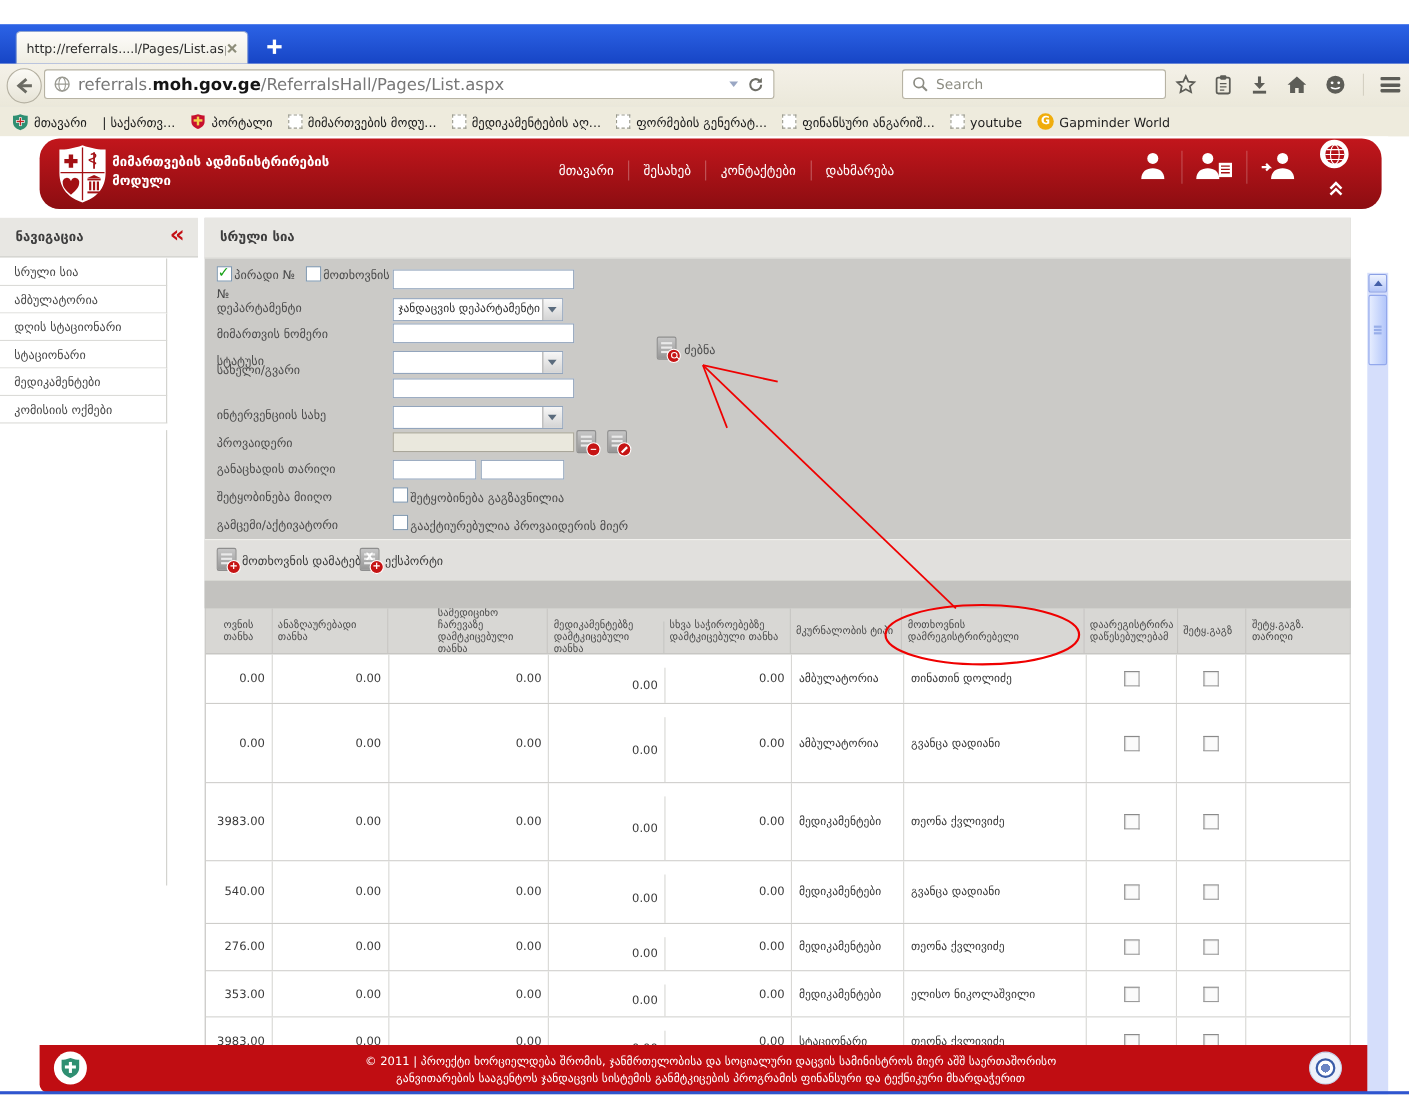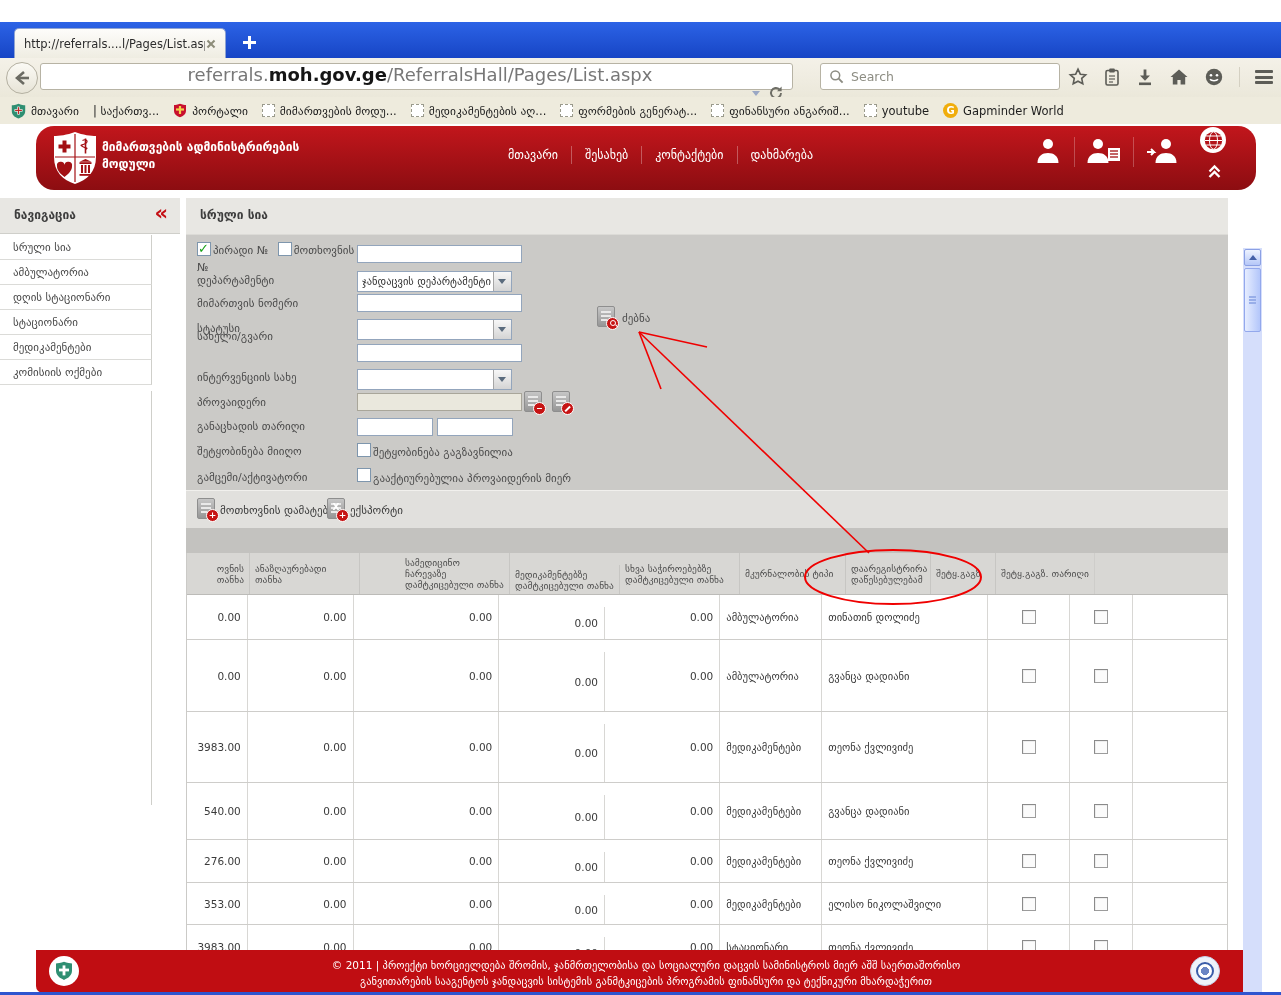--- a/index.html
+++ b/index.html
@@ -37,23 +37,23 @@
   .newtab{position:absolute;left:238px;top:10px;width:24px;height:22px;}
   .newtab::before{content:"";position:absolute;left:5px;top:9px;width:13px;height:3px;background:#fff;}
   .newtab::after{content:"";position:absolute;left:10px;top:4px;width:3px;height:13px;background:#fff;}
 
   .navbar{position:absolute;left:0;top:58px;width:100%;height:39px;
           background:linear-gradient(#f4f1e8,#ecead props,#ecead9);background:linear-gradient(#f4f1e8,#ebe8da);
           border-bottom:1px solid #d8d4c5;}
   .back-btn{position:absolute;left:6px;top:4px;width:30px;height:30px;border-radius:50%;
             background:linear-gradient(#fbfaf5,#e7e4d7);border:1px solid #b4b0a1;
             display:flex;align-items:center;justify-content:center;}
-  .urlbar{position:absolute;left:40px;top:5px;width:753px;height:27px;background:#fff;
+  .urlbar{position:absolute;left:40px;top:5px;width:664px;height:27px;background:#fff;
           border:1px solid #b7b3a4;border-radius:3px;display:flex;align-items:center;
-          padding:0 8px;box-sizing:border-box;font-size:18px;color:#777;flex-direction:column;}
+          padding:0 8px;box-sizing:border-box;font-size:15px;color:#777;}
   .url-text{margin-left:7px;white-space:nowrap;}
   .url-domain{color:#151515;font-weight:bold;}
   .url-right{margin-left:auto;display:flex;align-items:center;gap:8px;}
   .dd-tri{width:0;height:0;border-left:4px solid transparent;border-right:4px solid transparent;border-top:5px solid #9aa7c4;}
   .searchbar{position:absolute;left:820px;top:5px;width:240px;height:27px;background:#fff;
              border:1px solid #b7b3a4;border-radius:3px;display:flex;align-items:center;
              padding:0 8px;box-sizing:border-box;font-size:12.5px;color:#8d8d83;gap:7px;}
   .tool-icons{position:absolute;right:8px;top:5px;display:flex;align-items:center;gap:15px;height:28px;}
   .ham{width:18px;height:14px;display:flex;flex-direction:column;justify-content:space-between;}
   .ham div{height:3px;background:#5d5d57;border-radius:1px;}
@@ -133,21 +133,21 @@
   .actions{position:absolute;left:186px;top:366px;width:1042px;height:38px;background:#e1e0dd;
            border-top:1px solid #f1f0ed;box-sizing:border-box;}
   .action-label{position:absolute;font-size:11px;color:#3c3c3c;white-space:nowrap;}
   .mid-strip{position:absolute;left:186px;top:404px;width:1042px;height:25px;background:#c3c2bf;}
 
   
   .tbl{position:absolute;left:187px;top:429px;width:1041px;height:397px;overflow:hidden;}
   .thead{display:flex;height:42px;background:#d8d7d4;border-bottom:1px solid #bcbbb8;box-sizing:border-box;}
   .th{display:flex;align-items:center;padding:0 5px;box-sizing:border-box;
       font-size:9.5px;line-height:11px;color:#4c4c4c;border-right:1px solid #c7c6c3;}
-  .th.num{justify-content:flex-end;text-align:right;}
+  .th.num{justify-content:flex-end;text-align:center;}
   .tr{display:flex;background:#fff;border-bottom:1px solid #cecdca;box-sizing:border-box;}
   .td{display:flex;align-items:center;padding:0 6px;box-sizing:border-box;
       font-size:10.5px;color:#3a3a3a;border-right:1px solid #d8d7d4;overflow:hidden;}
   .td.num{justify-content:flex-end;}
   .td.ctr{justify-content:center;}
   .tcb{width:12px;height:12px;background:#fbfbfb;border:1px solid #9c9c9c;
        border-top-color:#8a8a8a;border-left-color:#8a8a8a;box-shadow:inset 1px 1px 0 #ededed;}
   .c1{width:63px;} .c2{width:110px;} .c3{width:110px;margin-left:40px;} .c4{width:110px;margin-top:12px;} .c5{width:120px;}
   .c6{width:106px;} .c7{width:173px;} .c8{width:85px;} .c9{width:65px;text-align:right;} .c10{width:99px;border-right:1px solid #cecdca;}
 
@@ -464,20 +464,21 @@
     <div class="mid-strip"></div>
 
     <div class="tbl">
       <div class="thead">
         <div class="th c1 num">ოვნის თანხა</div>
         <div class="th c2">ანაზღაურებადი თანხა</div>
         <div class="th c3">სამედიცინო ჩარევაზე დამტკიცებული თანხა</div>
         <div class="th c4">მედიკამენტებზე დამტკიცებული თანხა</div>
         <div class="th c5">სხვა საჭიროებებზე დამტკიცებული თანხა</div>
         <div class="th c6">მკურნალობის ტიპი</div>
+        <div class="th c7">მოთხოვნის დამრეგისტრირებელი</div>
         <div class="th c8">დაარეგისტრირა დაწესებულებამ</div>
         <div class="th c9">შეტყ.გაგზ</div>
         <div class="th c10">შეტყ.გაგზ. თარიღი</div>
       </div>
 
       <div class="tr" style="height:45px;">
         <div class="td c1 num">0.00</div>
         <div class="td c2 num">0.00</div>
         <div class="td c3 num">0.00</div>
         <div class="td c4 num">0.00</div>

